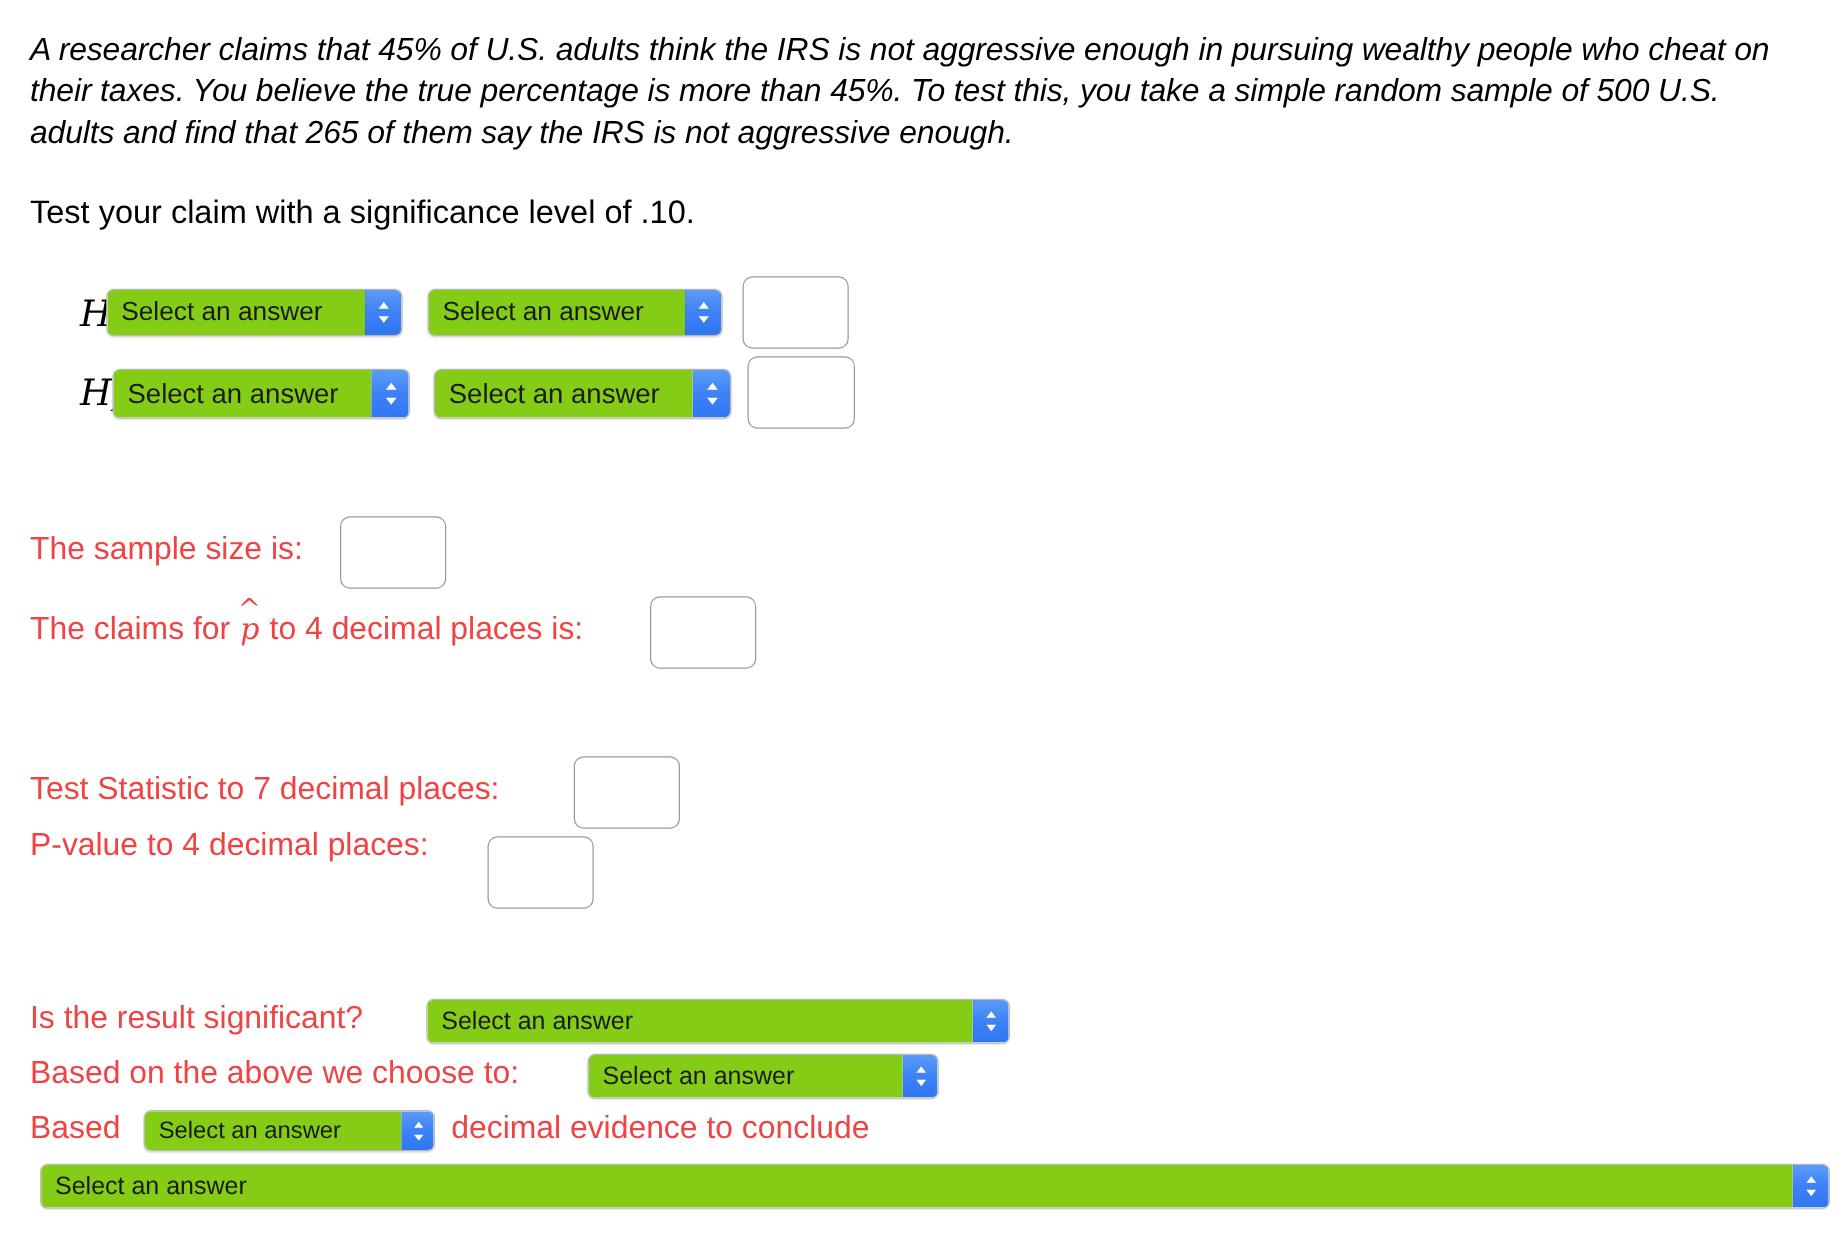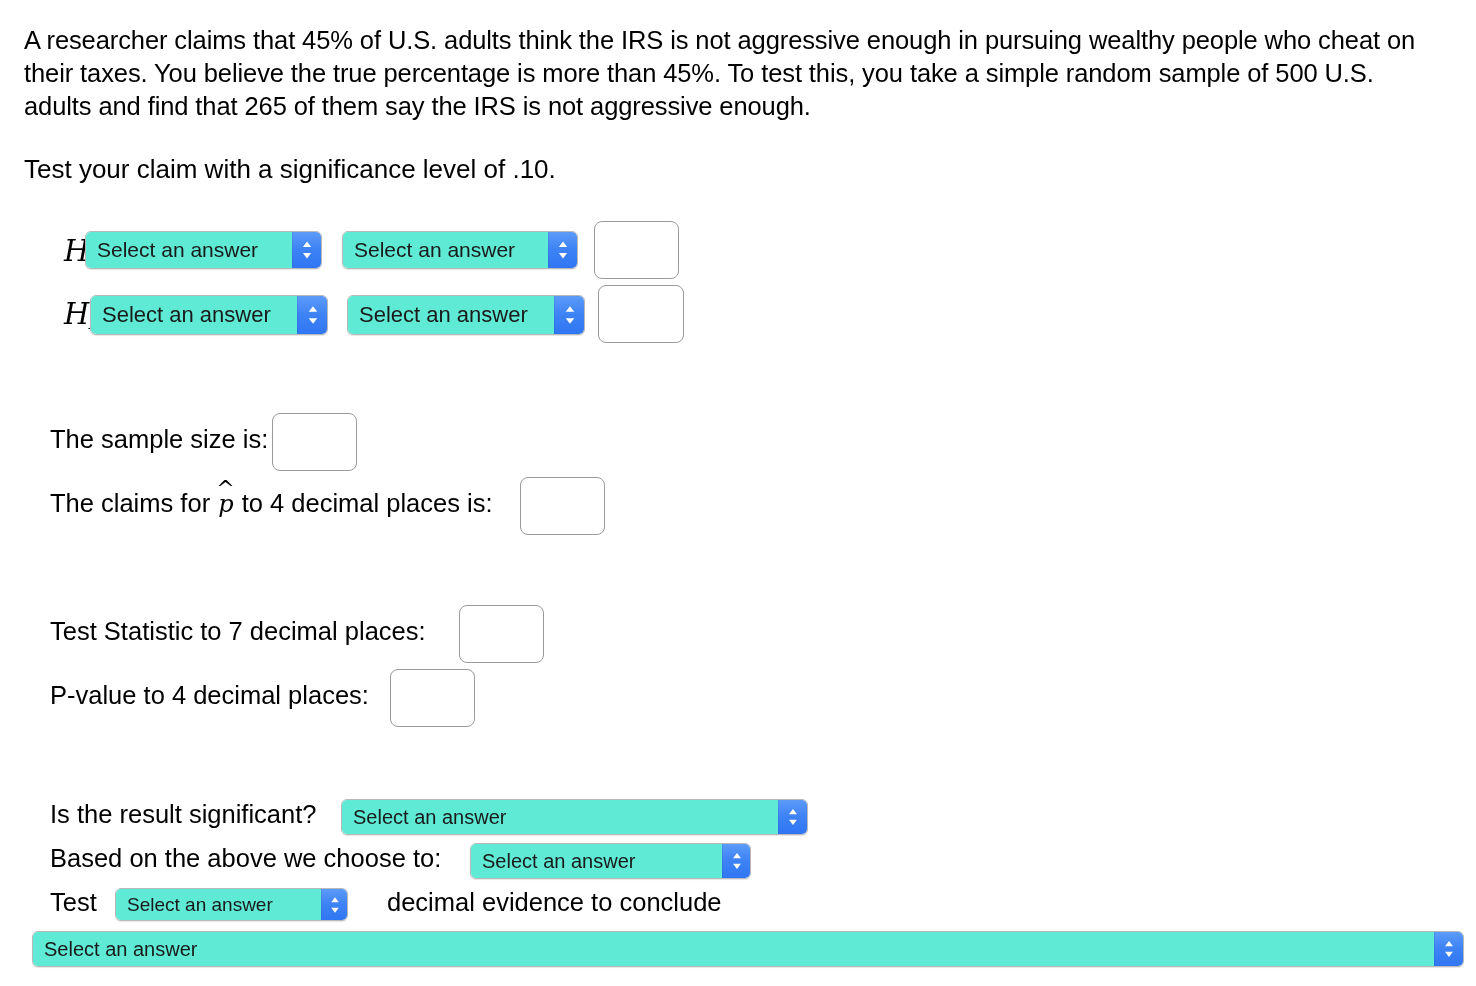--- a/index.html
+++ b/index.html
@@ -26,20 +26,21 @@
   
   .statement {
     position: absolute;
     left: 24px;
     top: 24px;
     width: 1400px;
     font-size: 25.5px;
     line-height: 33px;
     letter-spacing: -0.1px;
     color: #000;
+    font-style: italic;
   }
   .siglevel {
     position: absolute;
     left: 24px;
     top: 153px;
     font-size: 26px;
     line-height: 33px;
     color: #000;
   }
 
@@ -95,21 +96,21 @@
   }
   .sel .sel-text {
     flex: 1 1 auto;
     display: flex;
     align-items: center;
     padding-left: 11px;
     padding-right: 6px;
     color: #1a1a1a;
     white-space: nowrap;
     overflow: hidden;
-    background: #5eead4;
+    background: #84cc16;
   }
   .sel .sel-btn {
     flex: 0 0 auto;
     position: relative;
     background: linear-gradient(180deg, #5b9bf8 0%, #3d82f5 50%, #3076f2 100%);
     border-left: 1px solid rgba(0,0,0,0.06);
     border-radius: 0 4px 4px 0;
   }
   .sel .sel-btn svg {
     position: absolute;
@@ -126,23 +127,22 @@
     background: #ffffff;
     border: 1.6px solid #9a9a9a;
     border-radius: 8px;
   }
 
   
   .lbl {
     position: absolute;
     font-size: 25.5px;
     line-height: 1;
-    color: #000000;
+    color: #ef4444;
     white-space: nowrap;
-    margin-left: 26px;
   }
 </style>
 </head>
 <body>
 
 <div class="page">
 
   <div class="statement">A researcher claims that 45% of U.S. adults think the IRS is not aggressive enough in pursuing wealthy people who cheat on their taxes. You believe the true percentage is more than 45%. To test this, you take a simple random sample of 500 U.S. adults and find that 265 of them say the IRS is not aggressive enough.</div>
 
   <div class="siglevel">Test your claim with a significance level of .10.</div>
@@ -205,21 +205,21 @@
   <div class="lbl" style="left:24px; top:491px;">
     <span>The claims for</span>
     <span class="phat"><span class="hat">^</span><span>p</span></span>
     <span>to 4 decimal places is:</span>
   </div>
   <div class="tbox" style="left:520px; top:477px; width:85px; height:58px;"></div>
 
   <div class="lbl" style="left:24px; top:619px;">Test Statistic to 7 decimal places:</div>
   <div class="tbox" style="left:459px; top:605px; width:85px; height:58px;"></div>
 
-  <div class="lbl" style="left:24px; top:683px;text-align:right;">P-value to 4 decimal places:</div>
+  <div class="lbl" style="left:24px; top:664px;text-align:right;">P-value to 4 decimal places:</div>
   <div class="tbox" style="left:390px; top:669px; width:85px; height:58px;"></div>
 
   <div class="lbl" style="left:24px; top:802px;">Is the result significant?</div>
   <div class="sel" style="left:341px; top:799px; width:467px; height:36px; font-size:20px;">
     <span class="sel-text">Select an answer</span>
     <span class="sel-btn" style="width:28px;">
       <svg width="13" height="21" viewBox="0 0 13 22" aria-hidden="true">
         <path d="M6.5 2.6 L10.6 8.0 L2.4 8.0 Z" fill="#ffffff"></path>
         <path d="M6.5 19.4 L10.6 14.0 L2.4 14.0 Z" fill="#ffffff"></path>
       </svg>
@@ -230,21 +230,21 @@
   <div class="sel" style="left:470px; top:843px; width:281px; height:36px; font-size:20px;">
     <span class="sel-text">Select an answer</span>
     <span class="sel-btn" style="width:27px;">
       <svg width="13" height="21" viewBox="0 0 13 22" aria-hidden="true">
         <path d="M6.5 2.6 L10.6 8.0 L2.4 8.0 Z" fill="#ffffff"></path>
         <path d="M6.5 19.4 L10.6 14.0 L2.4 14.0 Z" fill="#ffffff"></path>
       </svg>
     </span>
   </div>
 
-  <div class="lbl" style="left:24px; top:890px;">Test</div>
+  <div class="lbl" style="left:24px; top:890px;">Based</div>
   <div class="sel" style="left:115px; top:888px; width:233px; height:33px; font-size:19px;">
     <span class="sel-text">Select an answer</span>
     <span class="sel-btn" style="width:25px;">
       <svg width="12" height="20" viewBox="0 0 13 22" aria-hidden="true">
         <path d="M6.5 2.6 L10.6 8.0 L2.4 8.0 Z" fill="#ffffff"></path>
         <path d="M6.5 19.4 L10.6 14.0 L2.4 14.0 Z" fill="#ffffff"></path>
       </svg>
     </span>
   </div>
   <div class="lbl" style="left:361px; top:890px;">decimal evidence to conclude</div>

